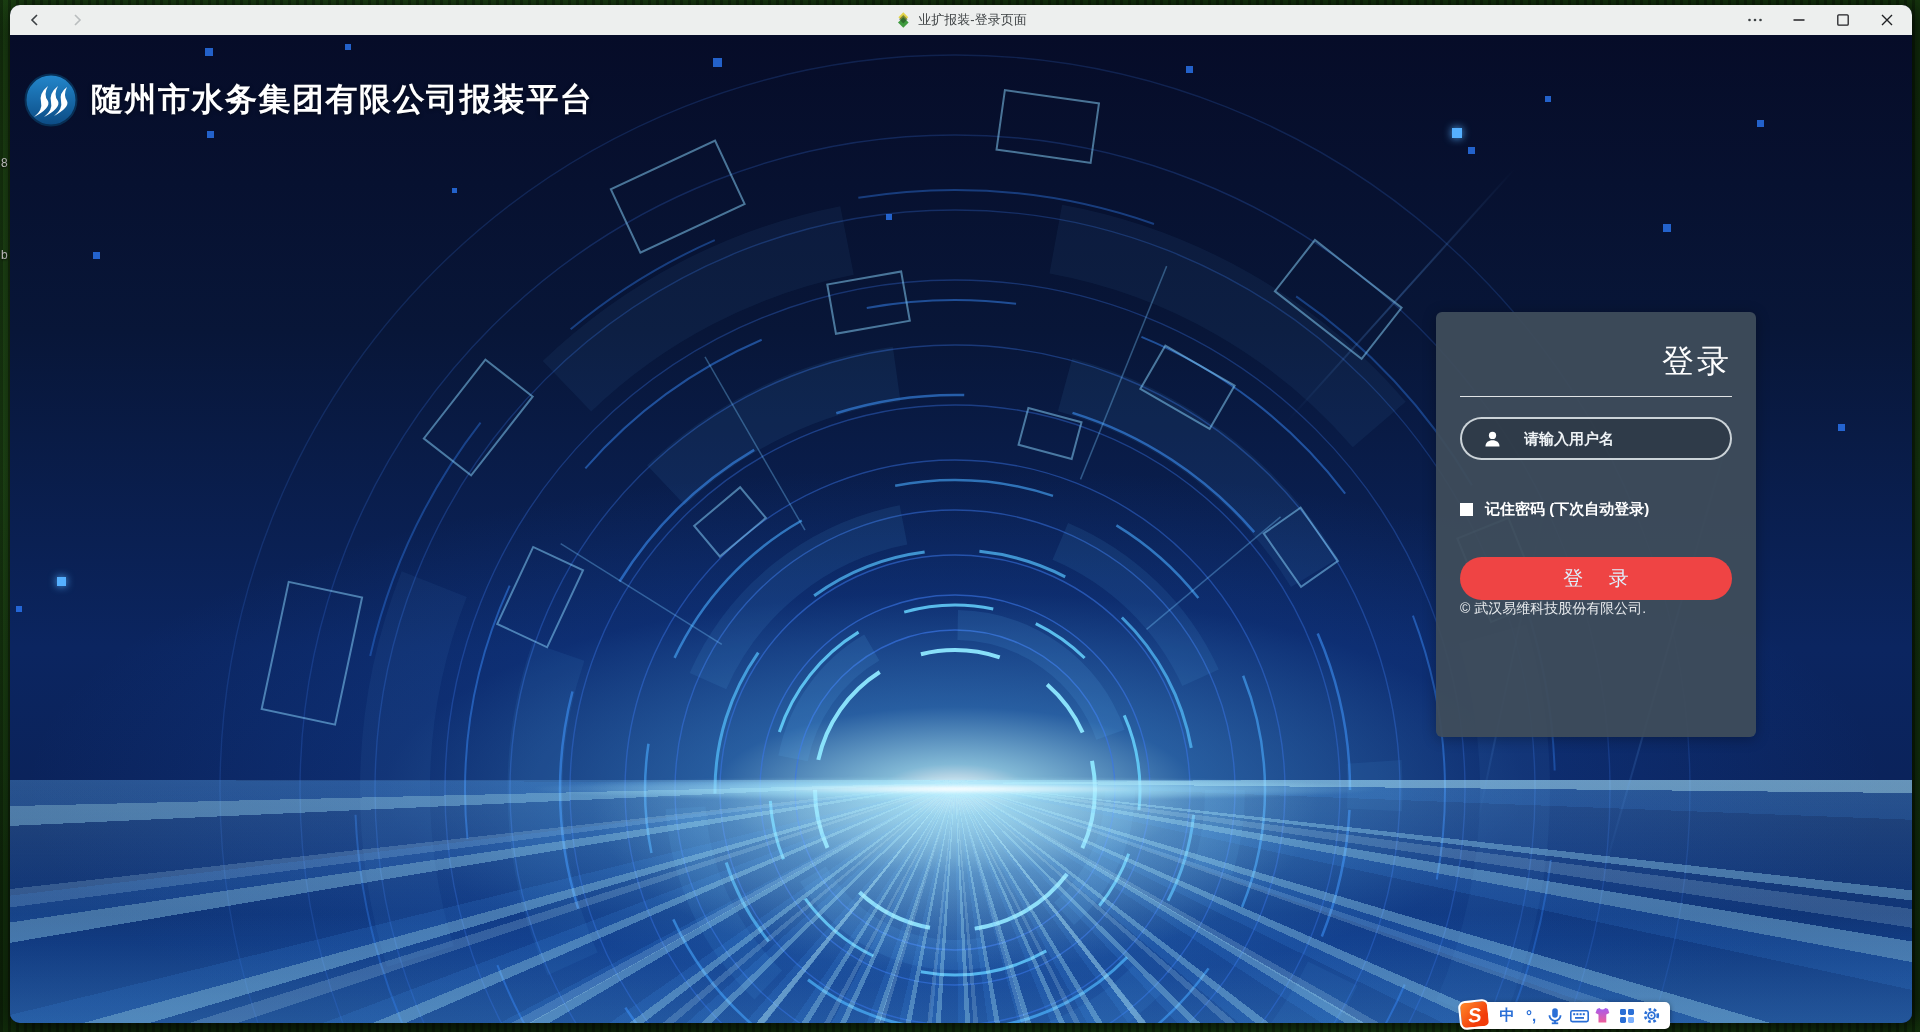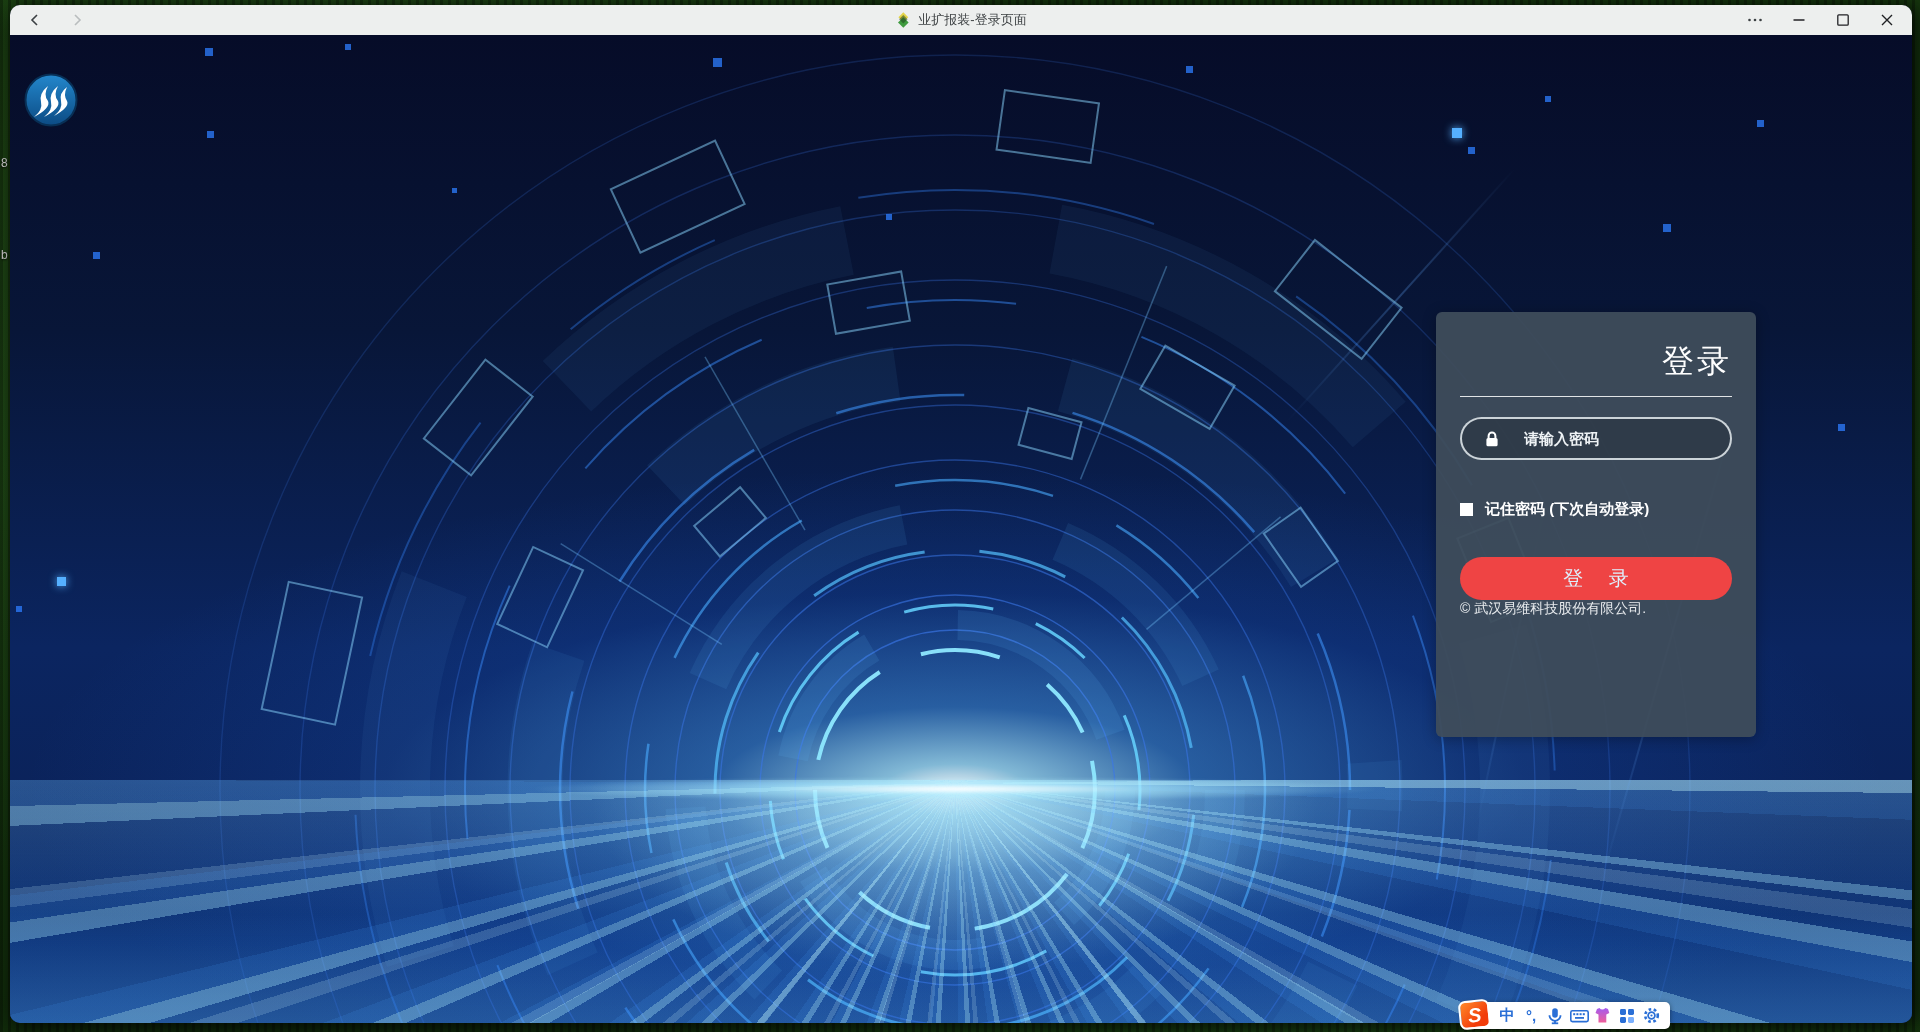--- a/index.html
+++ b/index.html
@@ -245,36 +245,37 @@
           <linearGradient id="lg" x1="0" y1="0" x2="0" y2="1">
             <stop offset="0" stop-color="#2387cc"></stop>
               <stop offset="1" stop-color="#0c4b84"></stop>
           </linearGradient>
         </defs>
         <circle cx="27" cy="27" r="25.5" fill="url(#lg)" stroke="#082f55" stroke-width="2"></circle>
         <path d="M10 44 Q19 37 17 29 Q15 20 24 13 Q19 22 24 28 Q27 35 10 44 Z" fill="#fff"></path>
         <path d="M20 44 Q29 37 27 29 Q25 20 34 13 Q29 22 34 28 Q37 35 20 44 Z" fill="#fff"></path>
         <path d="M30 43 Q39 36 37 28 Q35 20 43 14 Q39 22 43 28 Q46 34 30 43 Z" fill="#fff"></path>
       </svg>
+      <div class="brand-title">随州市水务集团有限公司报装平台</div>
     </div>
 
     <div class="login-panel">
       <div class="login-title">登录</div>
       <div class="divider"></div>
 
-
       <div class="field">
         <span class="ficon">
-          <svg width="16" height="17" viewBox="0 0 16 17">
-            <path d="M4.6 8 V5.4 a3.4 3.4 0 0 1 6.8 0 V8" fill="none" stroke="#fff" stroke-width="2"></path>
-            <rect x="2.4" y="7.6" width="11.2" height="8.2" rx="1.6" fill="#fff"></rect>
+          <svg width="17" height="17" viewBox="0 0 16 16">
+            <circle cx="8" cy="4.6" r="3.4" fill="#fff"></circle>
+            <path d="M1.4 15 C1.4 11.3 4.3 9.2 8 9.2 C11.7 9.2 14.6 11.3 14.6 15 Z" fill="#fff"></path>
           </svg>
         </span>
-        <input type="password" placeholder="请输入密码" style="">
-      </div>
+        <input type="text" placeholder="请输入用户名" style="">
+      </div>
+
 
       <div class="remember">
         <span class="checkbox"></span>
         <span>记住密码 (下次自动登录)</span>
       </div>
 
       <button class="login-btn">登 录</button>
 
       <div class="copyright">© 武汉易维科技股份有限公司.</div>
     </div>

